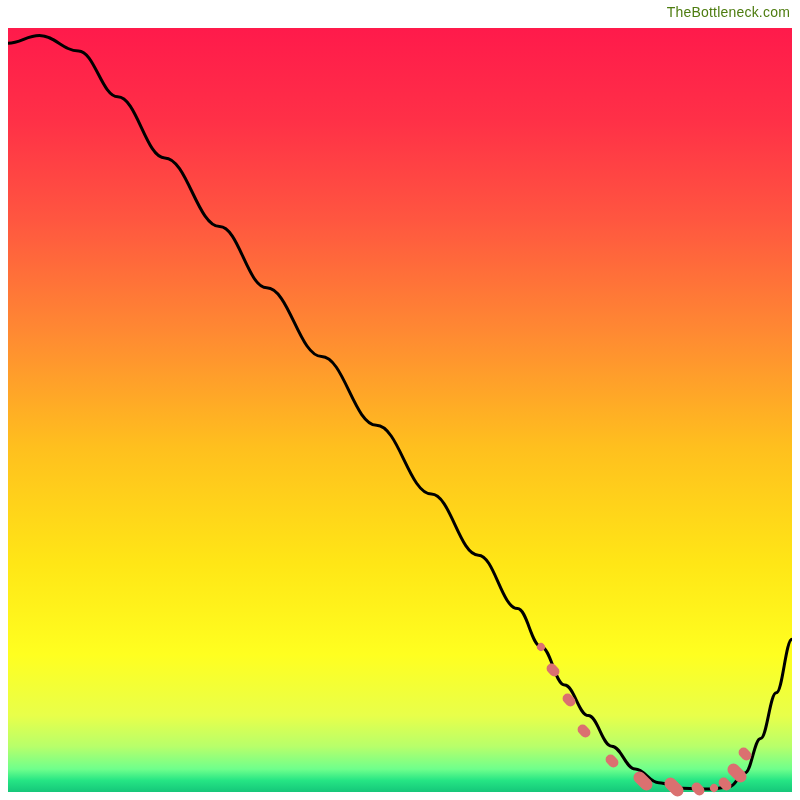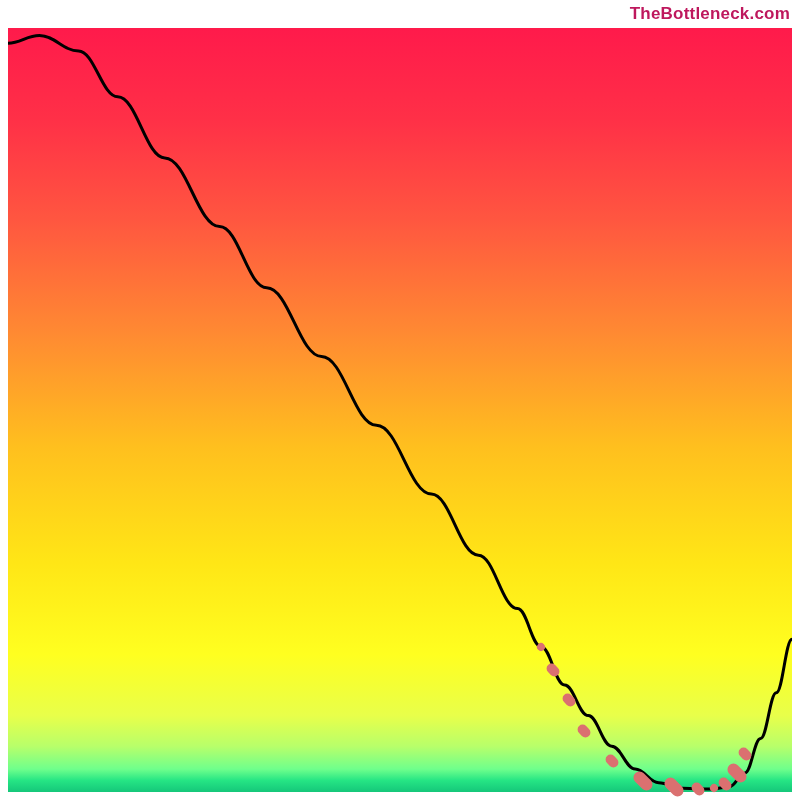--- a/index.html
+++ b/index.html
@@ -13,23 +13,23 @@
   }
   .stage {
     position: relative;
     width: 800px;
     height: 800px;
   }
   .watermark {
     position: absolute;
     top: 4px;
     right: 10px;
-    font-size: 17px;
-    font-weight: 700;
-    color: #be185d;
+    font-size: 14px;
+    font-weight: 400;
+    color: #4d7c0f;
     letter-spacing: 0.2px;
   }
   .plot {
     position: absolute;
     left: 8px;
     top: 28px;
     width: 784px;
     height: 764px;
   }
   .gradient-bg {

